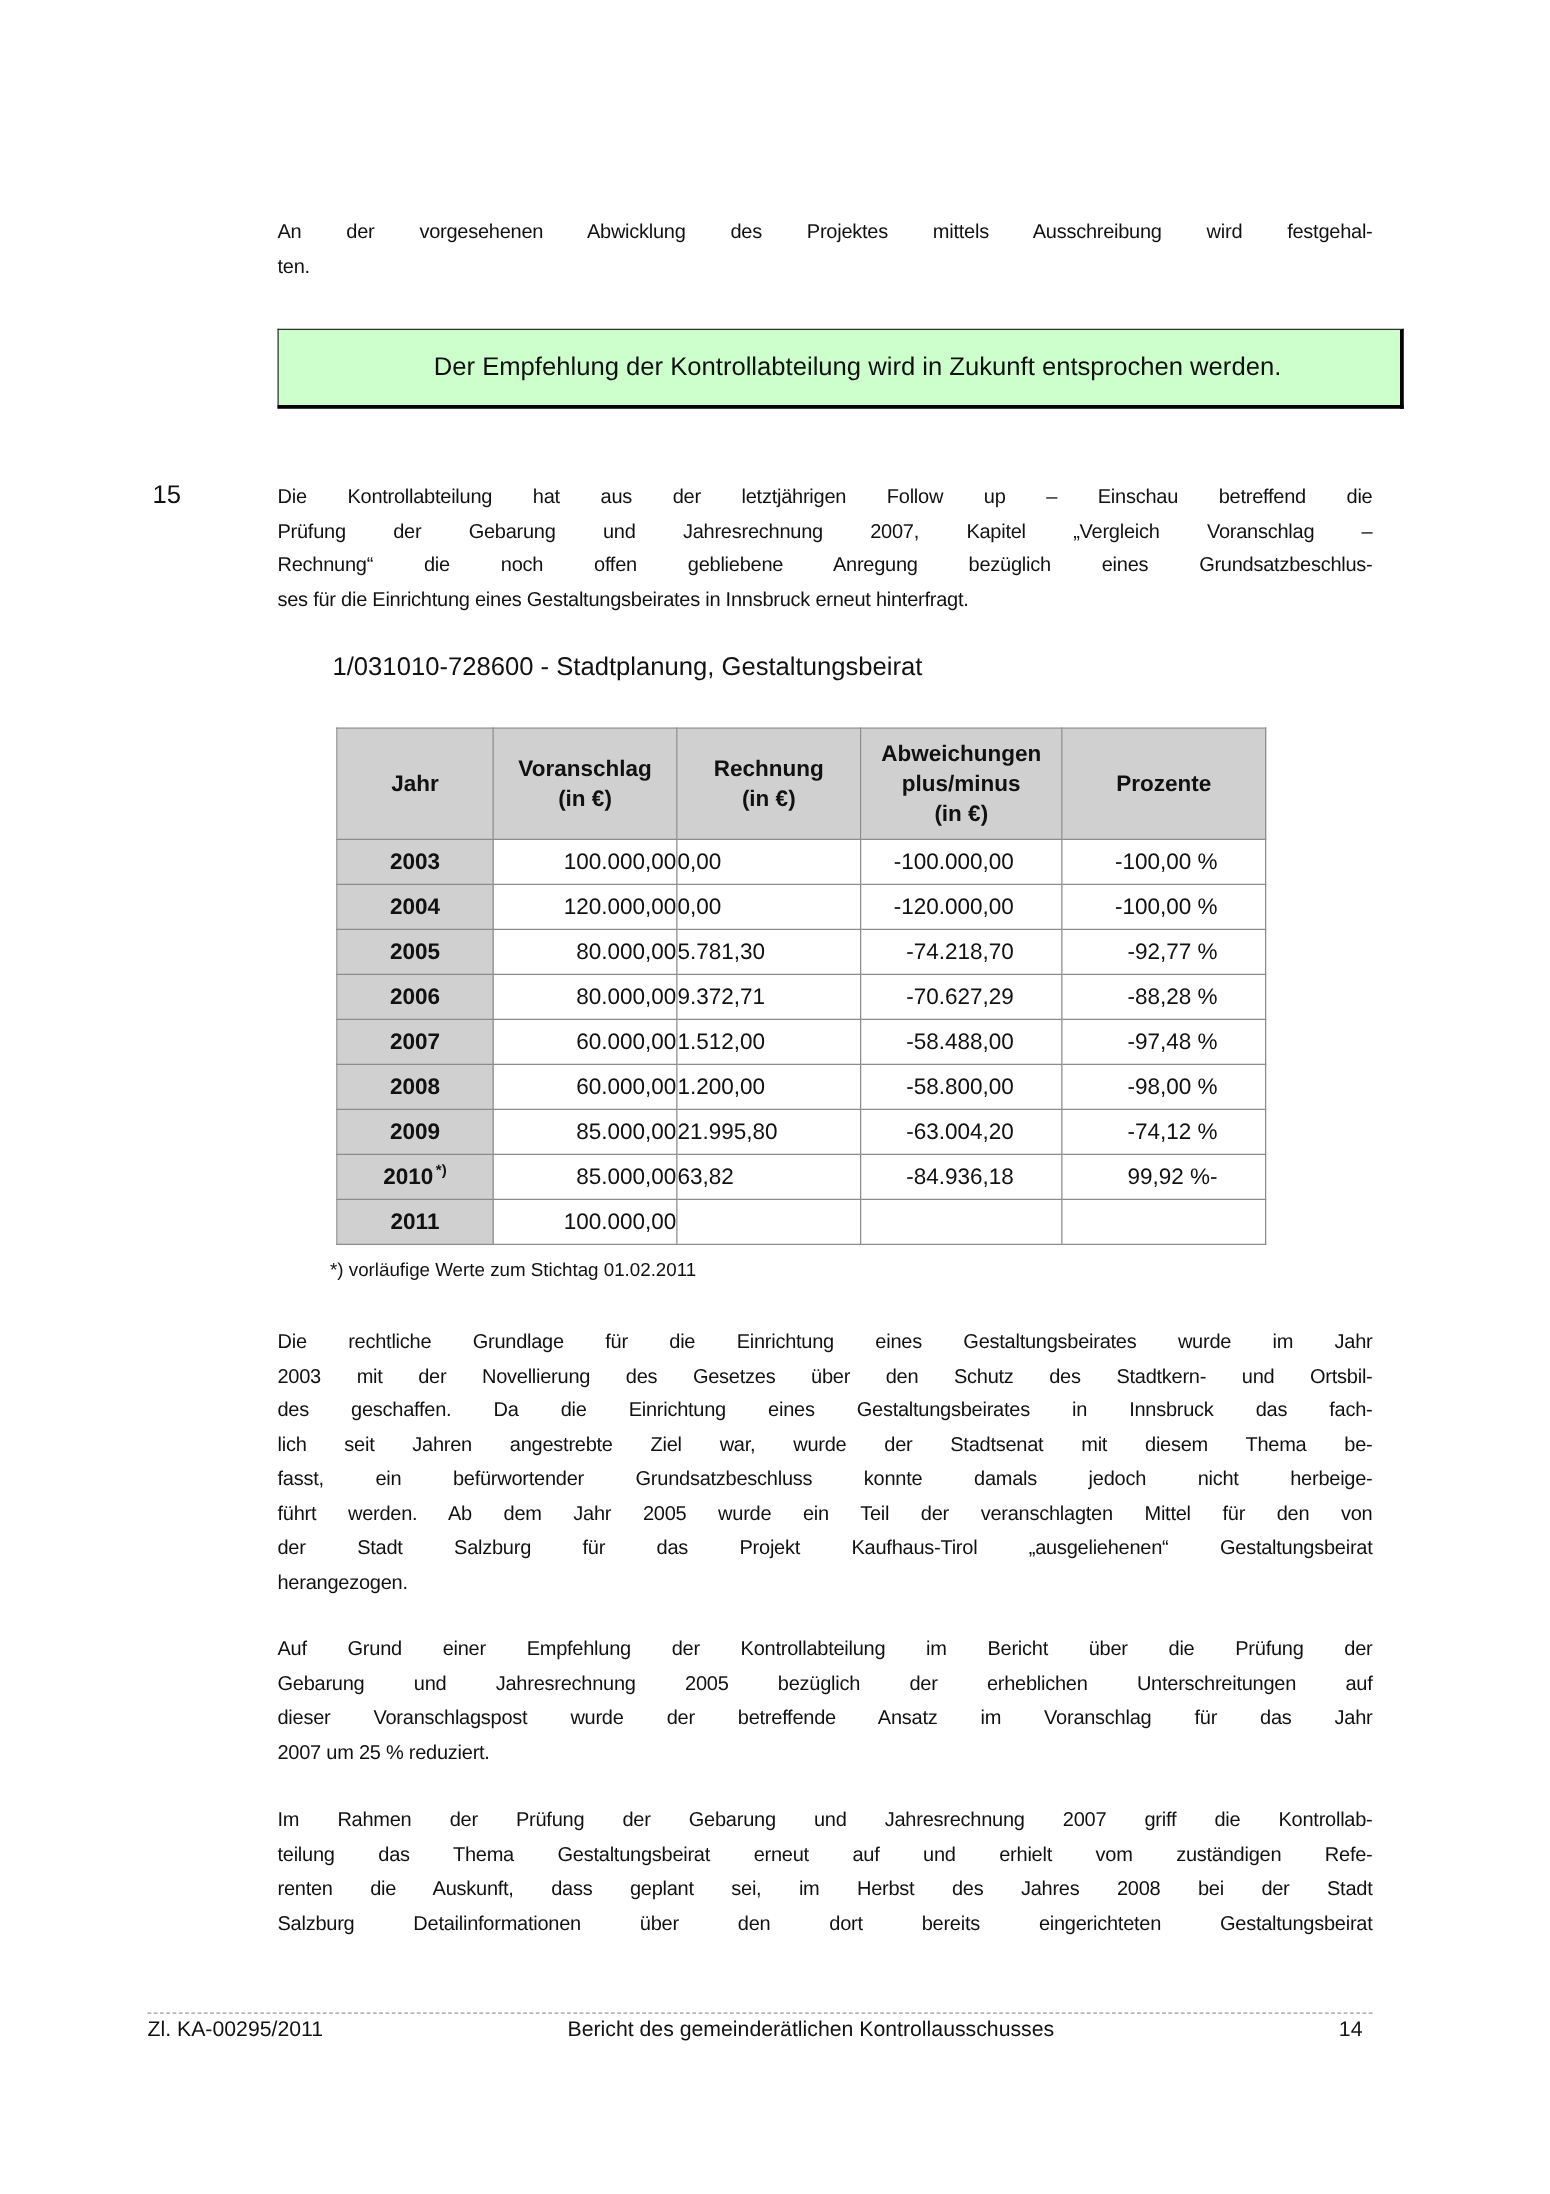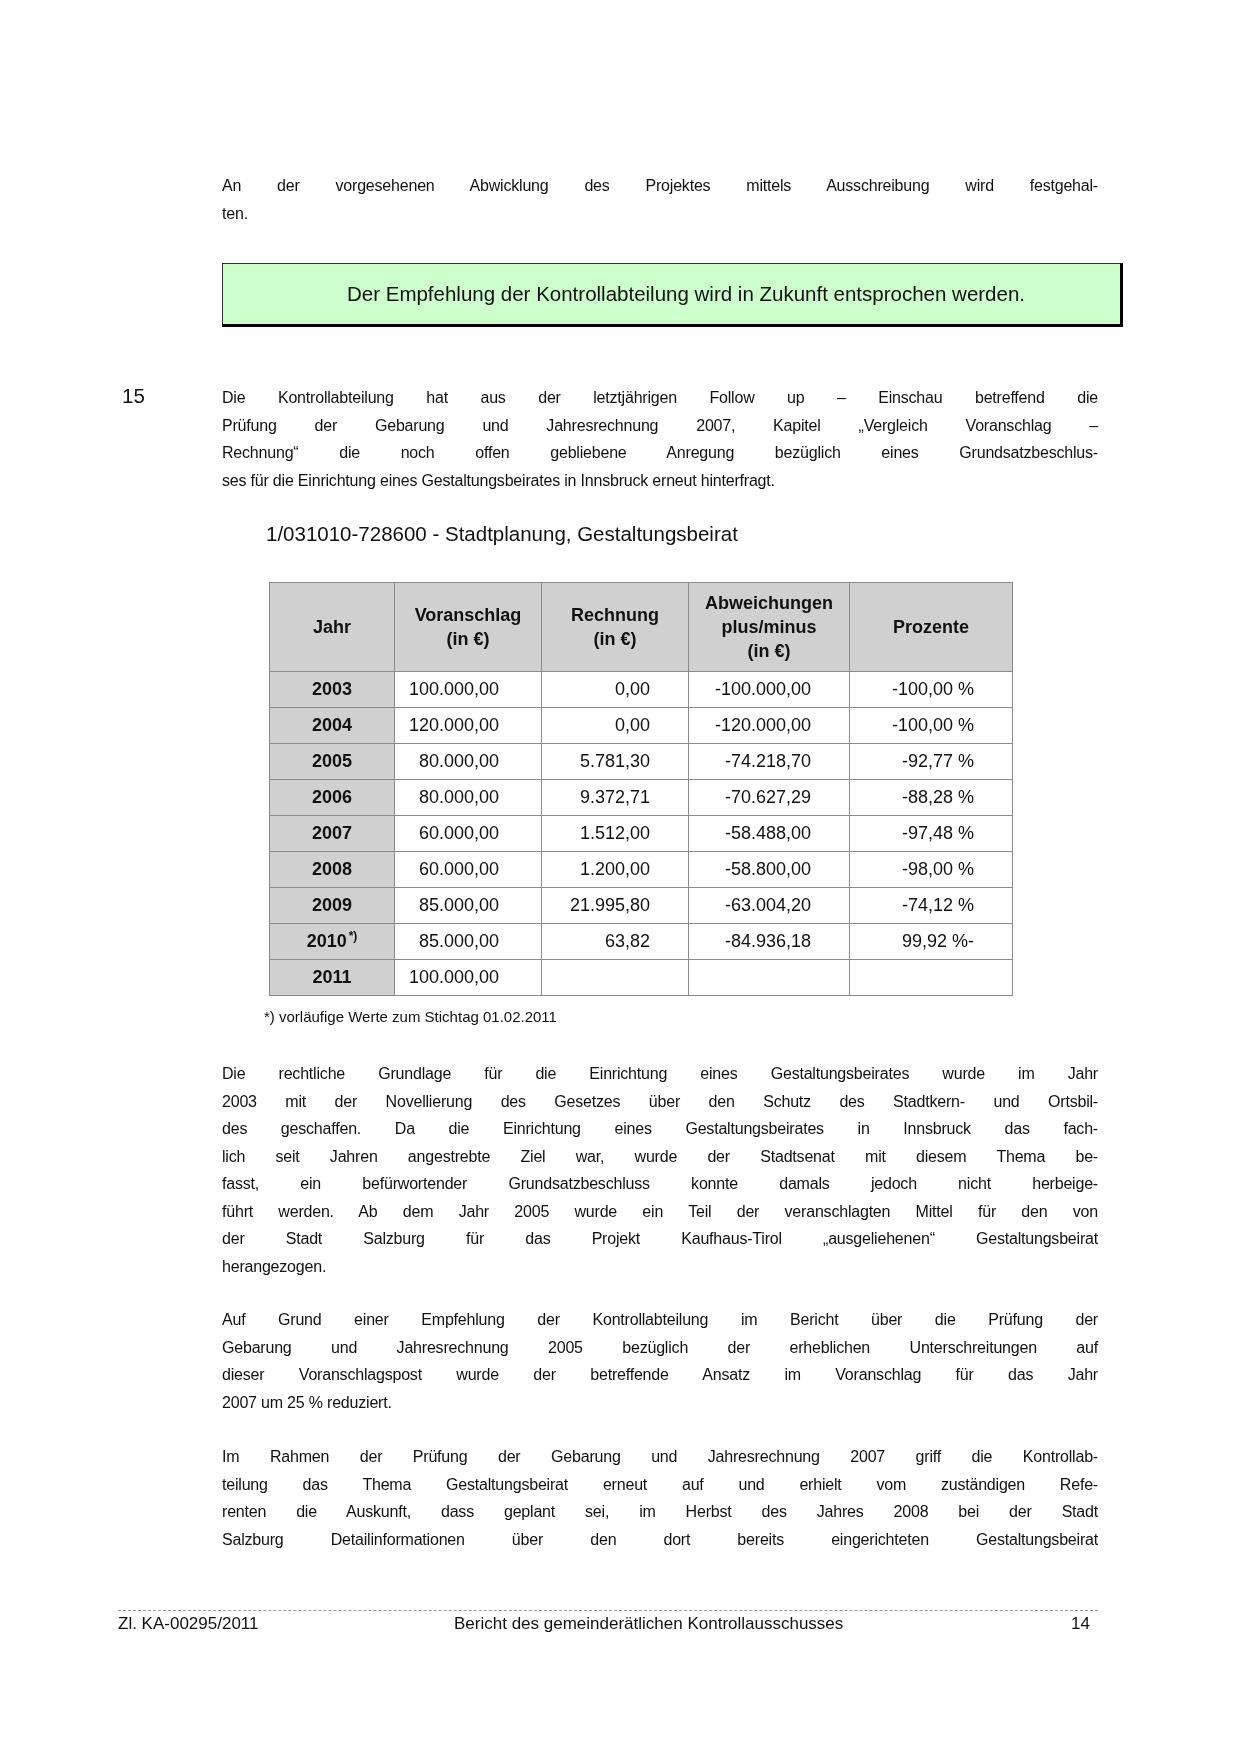--- a/index.html
+++ b/index.html
@@ -20,23 +20,23 @@
   .account-line { position: absolute; left: 266px; top: 522px; font-size: 20.5px;
                   font-family: "Liberation Sans", sans-serif; }
   table.budget { position: absolute; left: 269px; top: 582px; border-collapse: collapse;
                  font-family: "Liberation Sans", sans-serif; font-size: 18px; }
   table.budget td, table.budget th { border: 1px solid #8c8c8c; padding: 0; height: 35px; }
   table.budget thead th { background: #d0d0d0; font-weight: bold; height: 88px;
                           text-align: center; vertical-align: middle; line-height: 24px; }
   table.budget tbody td.year { background: #d0d0d0; font-weight: bold; text-align: center; }
   .c-year { width: 124px; } .c-va { width: 146px; } .c-re { width: 146px; }
   .c-ab { width: 160px; } .c-pr { width: 162px; }
-  td.va { text-align: left; padding-left: 14px !important; }
+  td.va { text-align: right; padding-left: 14px !important; }
   td.va.short { padding-left: 24px !important; }
-  td.re { text-align: right; padding-right: 38px !important; }
+  td.re { padding-right: 38px !important; }
   td.ab { text-align: right; padding-right: 38px !important; }
   td.pr { text-align: right; padding-right: 38px !important; }
   sup.mark { font-size: 12px; vertical-align: top; position: relative; top: -2px; margin-left: 2px; }
   .footnote { position: absolute; left: 264px; top: 1008px; font-size: 15px;
               font-family: Liberation Sans, sans-serif; }
   .footer-rule { position: absolute; left: 118px; top: 1610px; width: 980px; height: 0;
                  border-top: 1px dashed #999; }
   .footer { position: absolute; left: 118px; top: 1614px; width: 980px; font-size: 17px;
             font-family: "Liberation Sans", sans-serif; }
   .footer .left { position: absolute; left: 0; }

